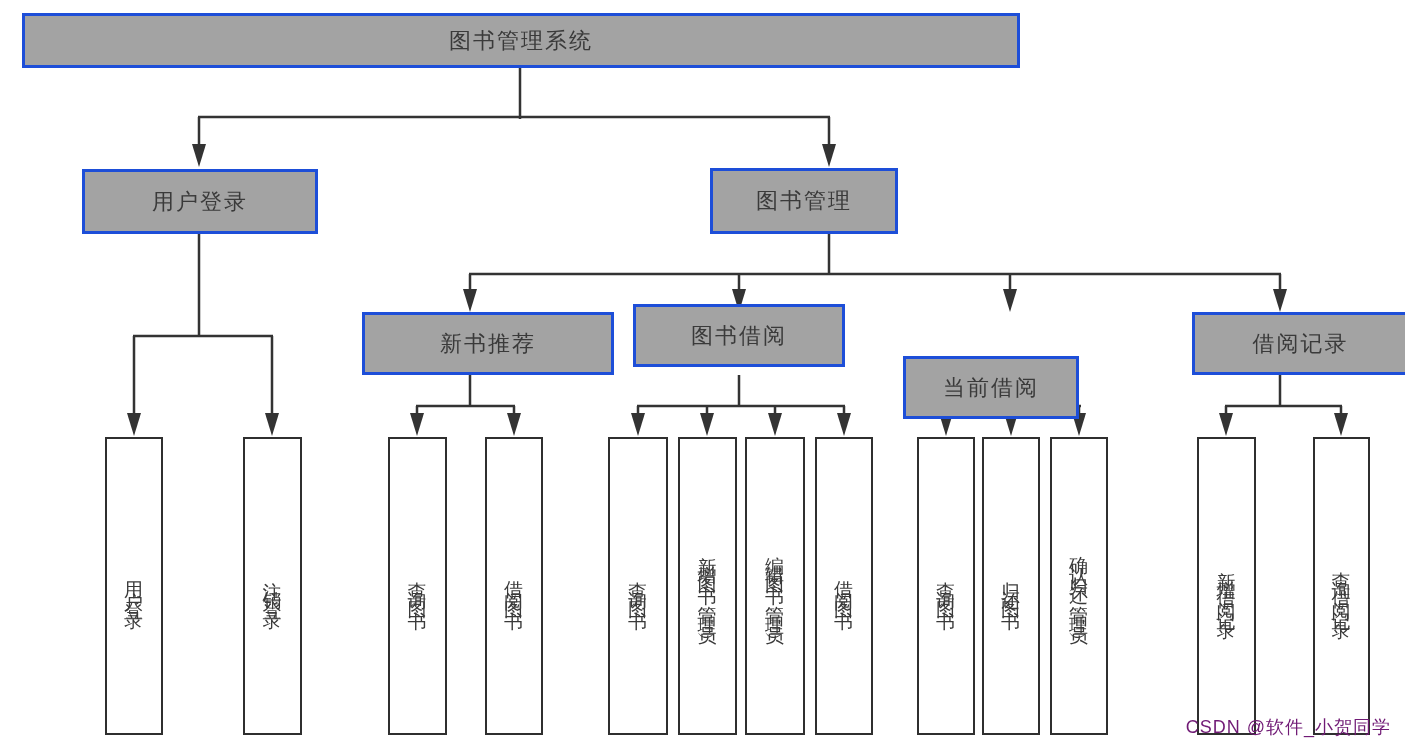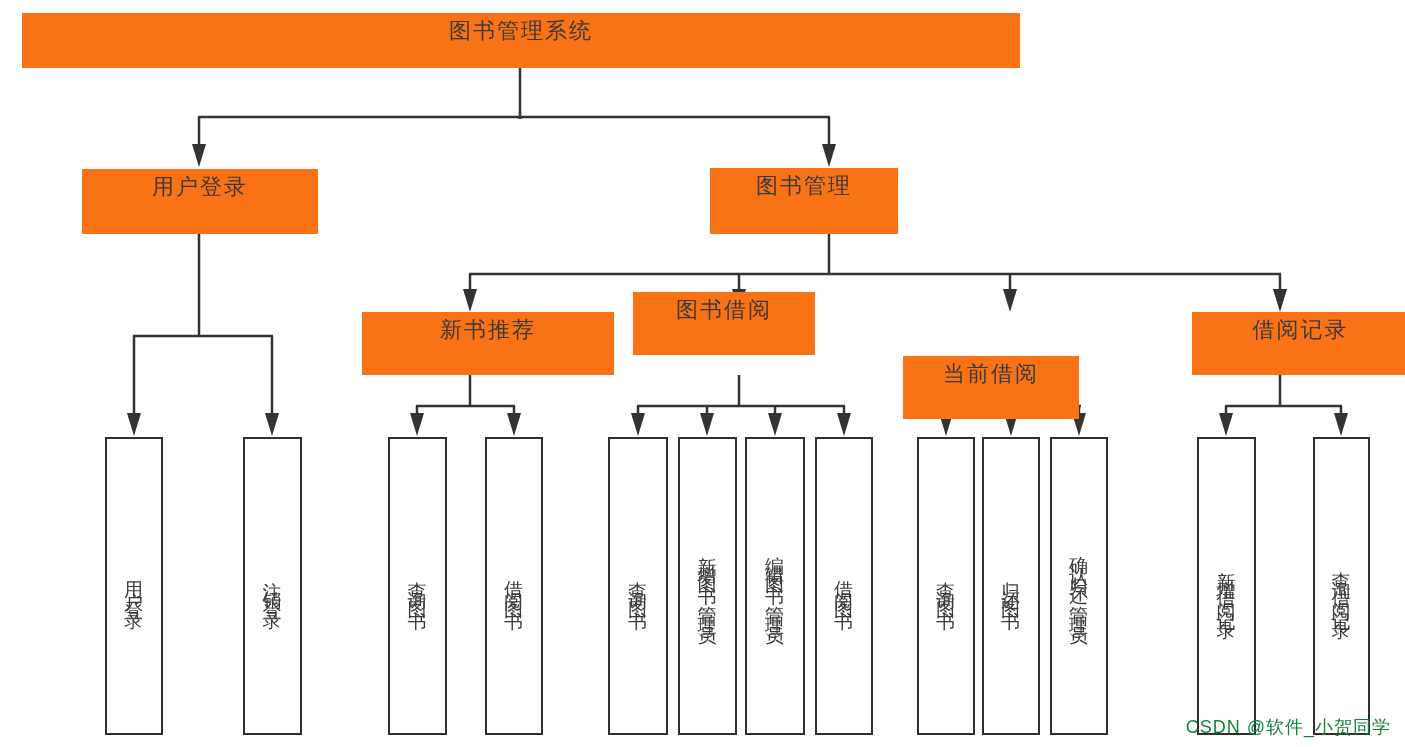--- a/index.html
+++ b/index.html
@@ -17,23 +17,24 @@
   }
   .connectors {
     position: absolute;
     left: 0;
     top: 0;
     pointer-events: none;
   }
   .node {
     position: absolute;
     box-sizing: border-box;
-    background: #f97316;
-    border: 3px solid #f97316;
+    background: #a3a3a3;
+    border: 3px solid #1d4ed8;
     display: flex;
+    align-items: center;
     justify-content: center;
     color: #3a3a3a;
     font-size: 22px;
     letter-spacing: 2px;
     white-space: nowrap;
   }
   .leaf {
     position: absolute;
     box-sizing: border-box;
     top: 437px;
@@ -50,21 +51,21 @@
     font-size: 19px;
     letter-spacing: 10px;
     color: #3a3a3a;
     line-height: 1;
   }
   .watermark {
     position: absolute;
     right: 14px;
     bottom: 8px;
     font-size: 18px;
-    color: #15803d;
+    color: #701a75;
     letter-spacing: 1px;
     white-space: nowrap;
   }
 </style>
 </head>
 <body>
 
 <div class="stage">
 
   <svg class="connectors" width="1405" height="747" aria-hidden="true">
@@ -145,21 +146,21 @@
   <div class="node" style="left:82px; top:169px; width:236px; height:65px;">
     <span>用户登录</span>
   </div>
   <div class="node" style="left:710px; top:168px; width:188px; height:66px;">
     <span>图书管理</span>
   </div>
 
   <div class="node" style="left:362px; top:312px; width:252px; height:63px;">
     <span>新书推荐</span>
   </div>
-  <div class="node" style="left:633px; top:292px; width:182px; height:63px;">
+  <div class="node" style="left:633px; top:304px; width:212px; height:63px;">
     <span>图书借阅</span>
   </div>
   <div class="node" style="left:903px; top:312px; width:176px; height:63px;margin-top:44px;">
     <span>当前借阅</span>
   </div>
   <div class="node" style="left:1172px; top:312px; width:217px; height:63px;margin-left:20px;">
     <span>借阅记录</span>
   </div>
 
   <div class="leaf" style="left:105px; width:58px;">

